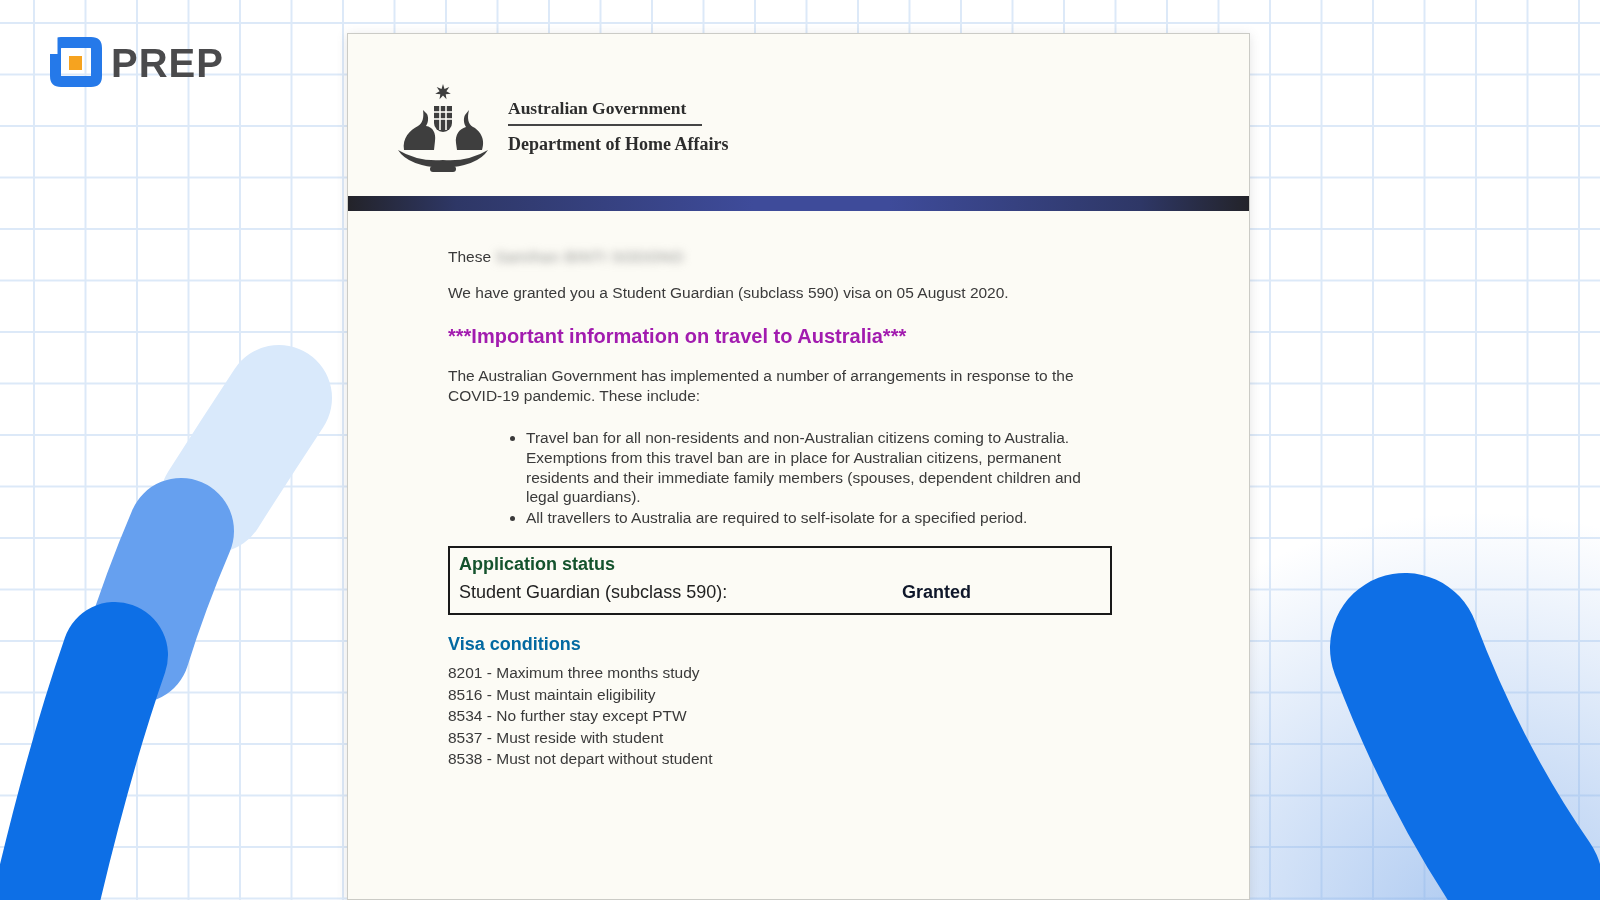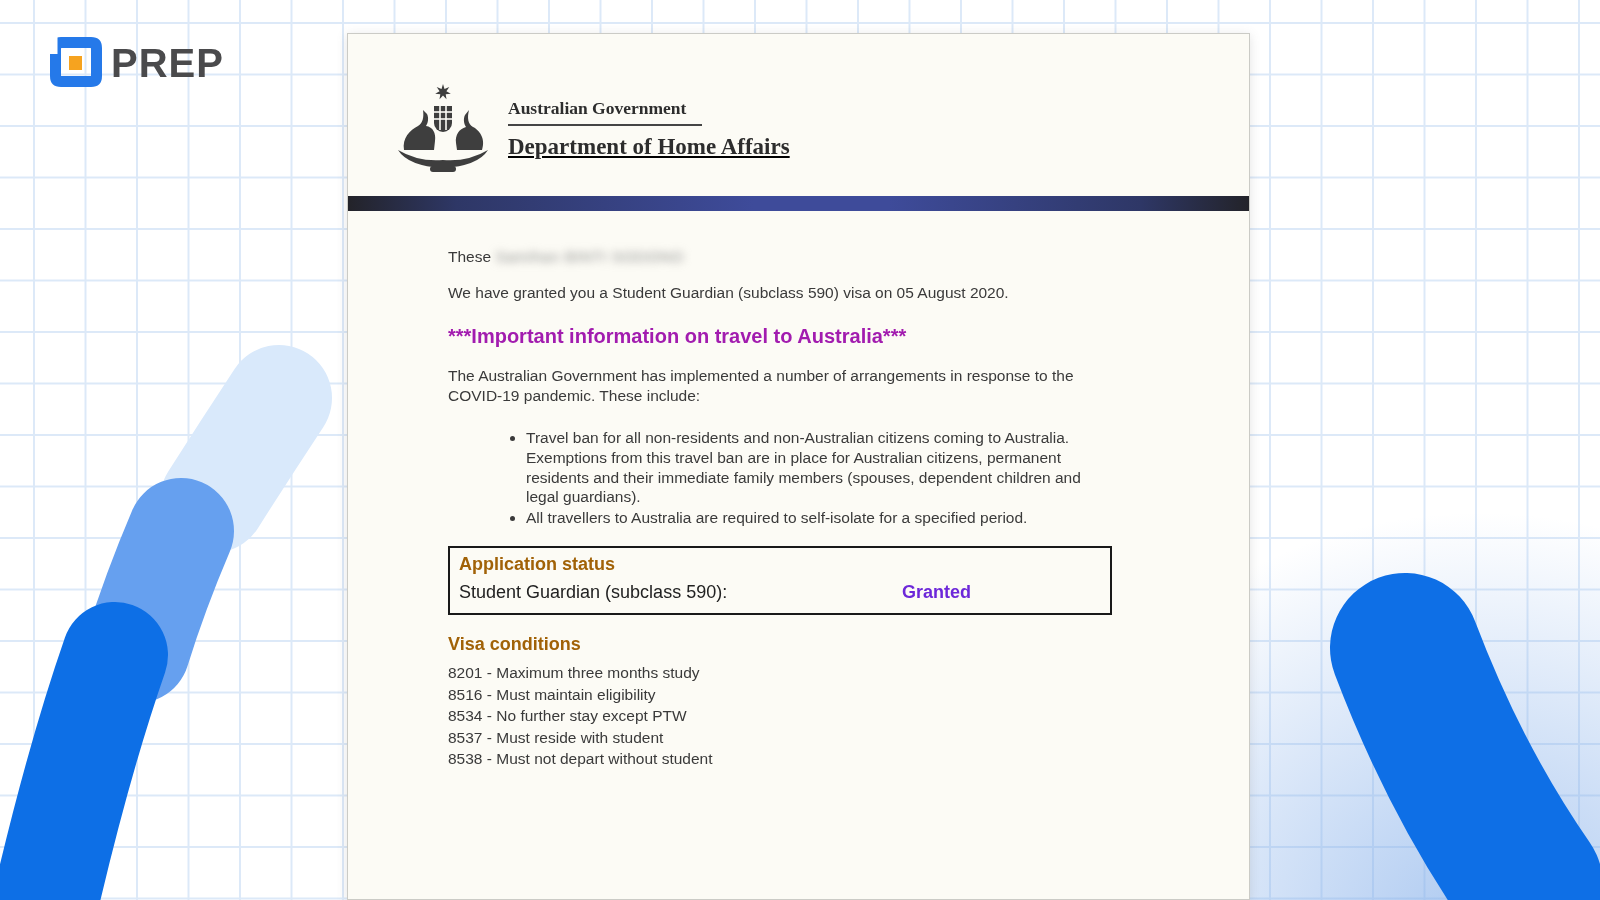--- a/index.html
+++ b/index.html
@@ -23,38 +23,38 @@
 
   
   .logo{position:absolute;left:50px;top:37px;display:flex;align-items:center;gap:9px;cursor:pointer;}
   .logo-text{font-size:40px;font-weight:bold;letter-spacing:1px;color:#4a4a4c;line-height:1;}
 
   
   .paper{
     position:absolute;left:347px;top:33px;width:903px;height:867px;box-sizing:border-box;
     background:#fcfbf5;border:1px solid #cbcbc6;box-shadow:0 2px 10px rgba(100,100,100,.18);
   }
-  .letterhead{display:flex;padding:48px 0 0 42px;text-decoration:underline;}
+  .letterhead{display:flex;padding:48px 0 0 42px;}
   .lh-text{margin:16px 0 0 12px;font-family:"Liberation Serif",serif;color:#2d2d2d;}
   .lh-gov{font-size:17.5px;font-weight:bold;display:inline-block;padding:0 16px 5px 0;border-bottom:2px solid #454545;}
-  .lh-dept{font-size:23px;font-weight:bold;margin-top:8px;}
+  .lh-dept{font-size:18px;font-weight:bold;margin-top:8px;}
   .bar{height:15px;margin-top:22px;background:linear-gradient(90deg,#232329 0%,#2e3766 12%,#3e4b9a 45%,#3e4b9a 60%,#2e3766 88%,#232329 100%);}
 
   .letter-body{padding:36px 137px 0 100px;color:#3a3a3a;font-size:15.5px;line-height:1.28;}
   .letter-body p{margin:0 0 16px;}
   .blurred{filter:blur(4px);color:#8f8f8f;letter-spacing:.5px;}
   .letter-heading{font-size:20px;color:#a21caf;margin:21px 0 17px;font-weight:bold;}
   ul.bullets{margin:22px 0 16px;padding-left:78px;}
   ul.bullets li{margin:0 0 1px;}
   .info-box{border:2.5px solid #191919;margin:18px 0 0;padding:5px 9px 9px;color:#222;}
-  .box-title{font-size:18px;font-weight:bold;color:#a16207;}
+  .box-title{font-size:18px;font-weight:bold;color:#14532d;}
   .box-row{margin-top:5px;font-size:18px;}
   .box-label{display:inline-block;width:69%;}
-  .box-value{font-weight:bold;color:#6d28d9;}
-  .vc-title{font-size:18px;font-weight:bold;color:#a16207;margin:18px 0 7px;}
+  .box-value{font-weight:bold;color:#0f172a;}
+  .vc-title{font-size:18px;font-weight:bold;color:#0369a1;margin:18px 0 7px;}
   .vc-item{margin:0 0 2px;line-height:1.26;}
 </style>
 </head>
 <body>
 
 <div class="stage">
   <div class="grid-layer"></div>
   <div class="tint-layer"></div>
 
   <svg class="decor-svg" viewBox="0 0 1600 900" aria-hidden="true">

